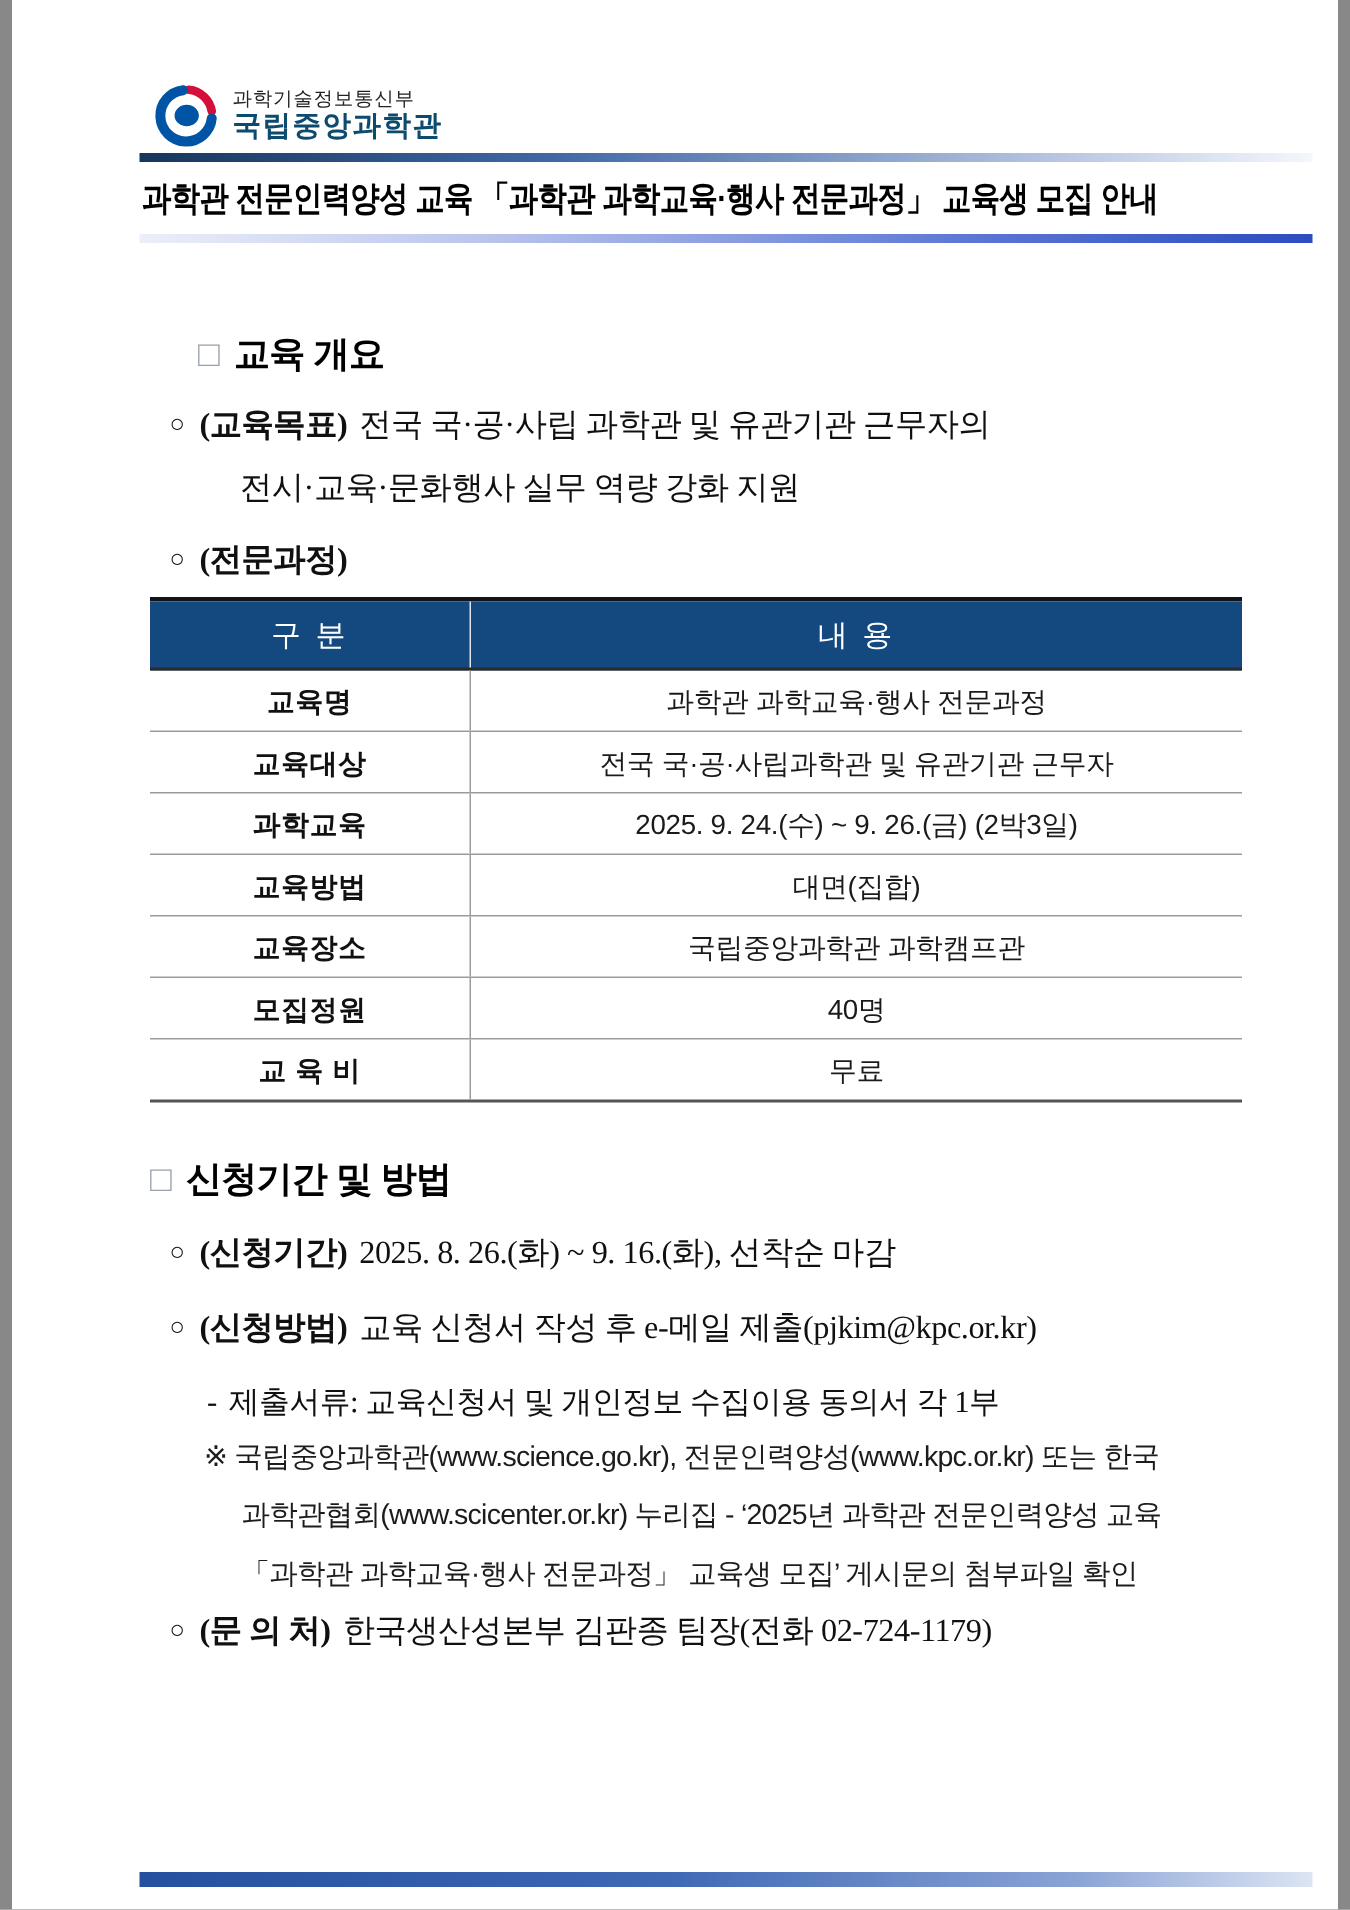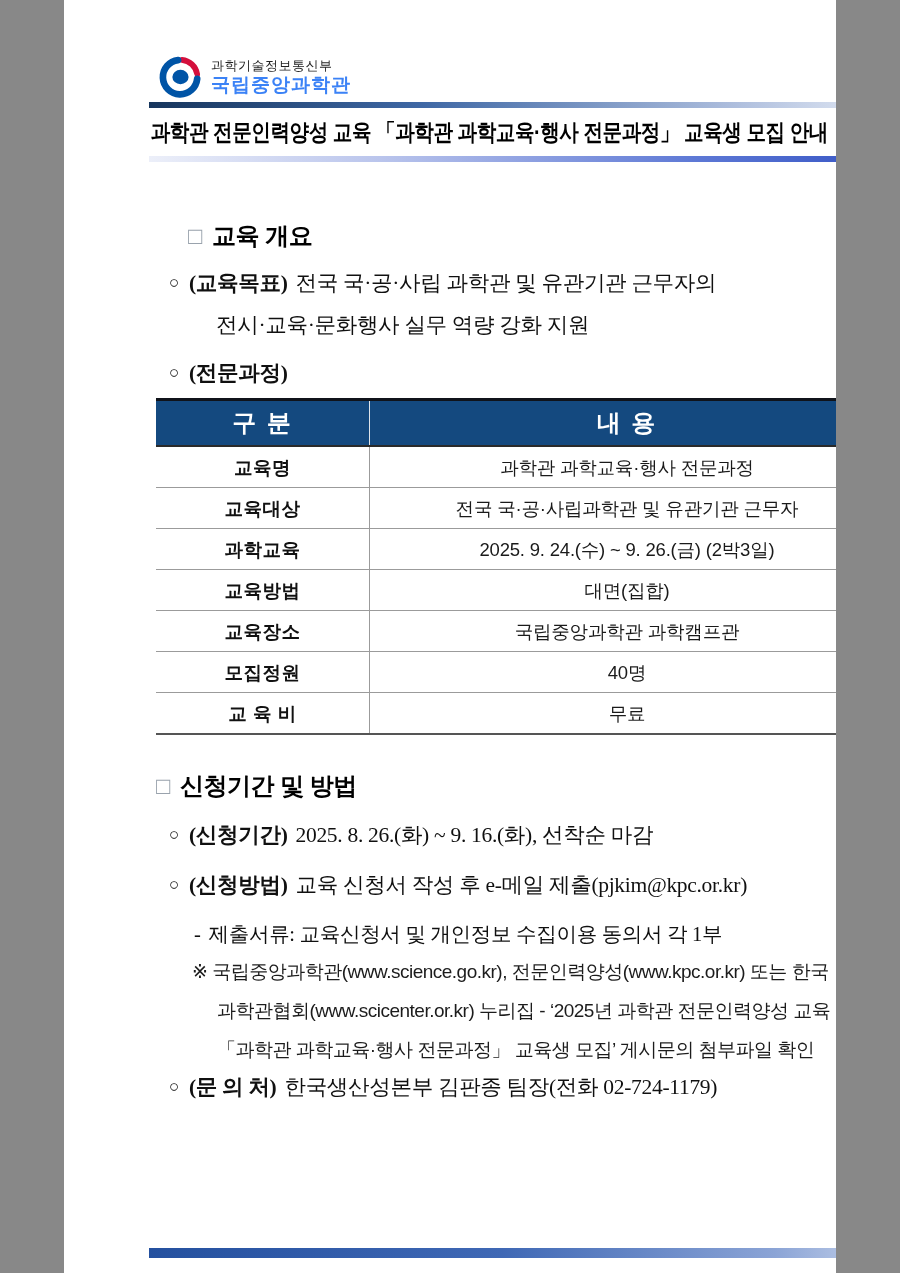--- a/index.html
+++ b/index.html
@@ -1,27 +1,27 @@
 <!DOCTYPE html>
 <html><head>
 <meta charset="utf-8">
 <style>
   html,body { margin:0; padding:0; background:#888; }
   .page {
-    position:relative; width:772px; height:1273px; background:#ffffff;
+    position:relative; width:884px; height:1273px; background:#ffffff;
     margin:0 auto; overflow:hidden;
     font-family:"Liberation Serif","DejaVu Serif",serif; color:#111;
   }
   
   .logo-row { position:absolute; top:56px; left:95px; display:flex; align-items:center; gap:10px; }
   .logo-mark { width:42px; height:42px; flex:0 0 auto; }
   .logo-text { display:flex; flex-direction:column; line-height:1.15;
     font-family:"Liberation Sans","DejaVu Sans",sans-serif; }
   .logo-ministry { font-size:13px; color:#222; letter-spacing:0.5px; }
-  .logo-org { font-size:19px; font-weight:bold; color:#3b82f6; letter-spacing:1px; }
+  .logo-org { font-size:19px; font-weight:bold; color:#0c4a6e; letter-spacing:1px; }
 
   
   .title-band { position:absolute; top:102px; left:85px; width:782px; }
   .rule-top { height:6px; background:linear-gradient(to right,#17365d 0%,#3f68a5 35%,#aebedd 75%,#f4f7fc 100%); }
   .title-text {
     font-family:"Liberation Sans","DejaVu Sans",sans-serif;
     font-weight:800; font-size:23px; letter-spacing:-0.5px; color:#000;
     white-space:nowrap; width:920px; transform:scaleX(0.85); transform-origin:0 50%;
     padding:9px 0 8px 2px;
   }
@@ -38,21 +38,21 @@
   .body-line .blabel { font-weight:bold; margin-right:8px; }
   .dash { margin-right:8px; }
 
   
   .tbl { position:absolute; top:398px; left:92px; width:728px;
     font-family:"Liberation Sans","DejaVu Sans",sans-serif;
     border-top:3px solid #10131a; border-bottom:2px solid #555; }
   .tbl-head { display:flex; background:#14497f; color:#fff; height:44px;
     border-bottom:2px solid #2a2a2a; }
   .tbl-head .c1, .tbl-head .c2 { display:flex; align-items:center; justify-content:center;
-    font-weight:bold; font-size:24px; letter-spacing:2px; }
+    font-weight:normal; font-size:20px; letter-spacing:2px; }
   .tbl-head .c1 { width:213px; border-right:1px solid #dfe4ea; }
   .tbl-head .c2 { flex:1; }
   .tbl-row { display:flex; height:40px; border-bottom:1px solid #9b9b9b; }
   .tbl-row:last-child { border-bottom:none; }
   .tbl-row .c1 { width:213px; display:flex; align-items:center; justify-content:center;
     font-weight:bold; font-size:18.5px; color:#111; border-right:1px solid #9b9b9b; letter-spacing:0.5px; }
   .tbl-row .c2 { flex:1; display:flex; align-items:center; justify-content:center;
     font-size:18.5px; color:#1a1a1a; letter-spacing:-0.2px; }
 
   

